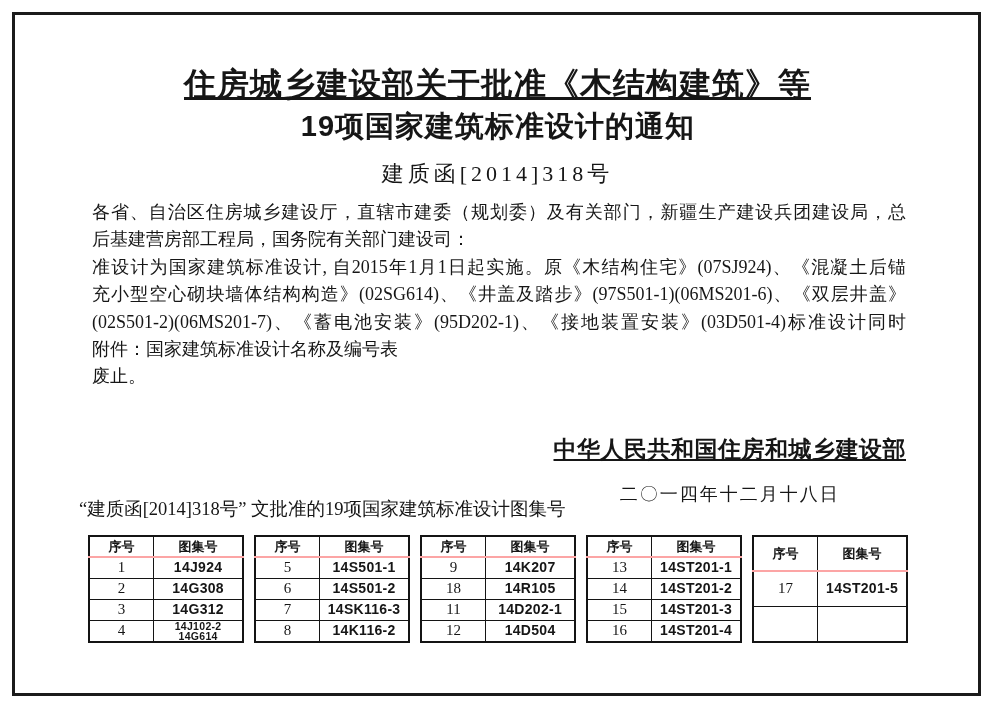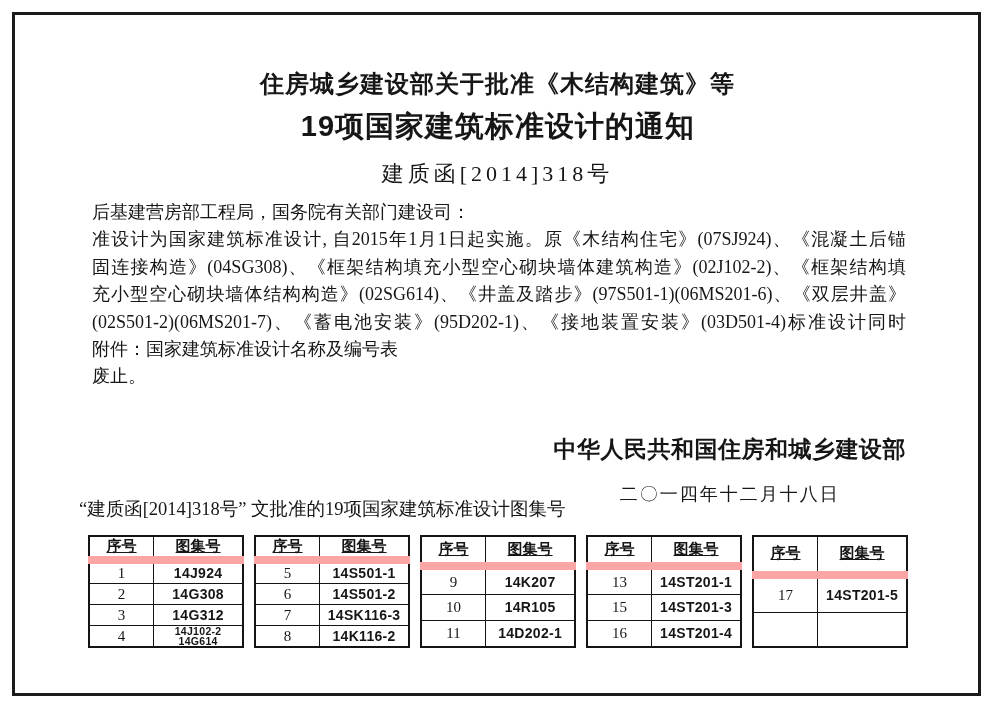--- a/index.html
+++ b/index.html
@@ -5,68 +5,68 @@
   * { margin:0; padding:0; box-sizing:border-box; }
   html,body { width:995px; height:709px; background:#ffffff; }
   body { position:relative; overflow:hidden; color:#161616;
          font-family:"Liberation Serif","DejaVu Serif",serif; }
 
   .frame { position:absolute; left:12px; top:12px; width:969px; height:684px;
            border:3px solid #1b1b1b; background:#ffffff; }
 
   .title1 { position:absolute; top:64px; left:0; right:0; text-align:center;
             font-family:"Liberation Sans","DejaVu Sans",sans-serif;
-            font-weight:bold; font-size:24px; line-height:40px; letter-spacing:1px; }
+            font-weight:bold; font-size:32px; line-height:40px; letter-spacing:1px;text-decoration:underline; }
   .title2 { position:absolute; top:106px; left:1px; right:0; text-align:center;
             font-family:"Liberation Sans","DejaVu Sans",sans-serif;
             font-weight:bold; font-size:29px; line-height:40px; letter-spacing:1px; }
   .docnum { position:absolute; top:157px; left:0; right:0; text-align:center;
             font-size:22px; line-height:34px; letter-spacing:4px; }
 
   .body-text { position:absolute; left:92px; top:199px; width:814px;
                font-size:18px; line-height:27.4px; }
   .bline { white-space:nowrap; }
   .bline.just { white-space:normal; text-align:justify; text-align-last:justify; }
   .bline.ind  { padding-left:36px; }
 
   .signblock { position:absolute; top:436px; right:89px; text-align:center; }
   .signer { font-family:"Liberation Sans","DejaVu Sans",sans-serif;
-            font-weight:bold; font-size:23px; line-height:26px; letter-spacing:0.5px; }
+            font-weight:bold; font-size:23px; line-height:26px; letter-spacing:0.5px;text-decoration:underline; }
   .signdate { font-size:18px; line-height:22px; margin-top:21px; letter-spacing:2px; }
 
   .caption { position:absolute; left:79px; top:496px; font-size:18.5px; line-height:26px; }
 
   .tables { position:absolute; left:88px; top:535px; width:820px;
             display:flex; gap:10px; }
   table.grp { border-collapse:collapse; flex:1; table-layout:fixed;
               border:2px solid #141414; background:#fff; }
   .grp th, .grp td { border:1px solid #141414; text-align:center;
                      padding:0; height:21px; overflow:hidden; }
   .grp th { font-family:"Liberation Sans","DejaVu Sans",sans-serif;
-            font-weight:bold; font-size:15px; border-bottom:8px solid #fca5a5;text-decoration:underline; }
+            font-weight:bold; font-size:13px; border-bottom:2px solid #fca5a5; }
   .grp th.h-no, .grp td.no { width:42%; }
   .grp td.no { font-size:15px; font-family:"Liberation Serif","DejaVu Serif",serif; }
   .grp td.code { font-family:"Liberation Sans","DejaVu Sans",sans-serif;
                  font-weight:bold; font-size:14px; letter-spacing:0.3px;text-align:center; }
   .grp td.code div { line-height:19px; }
   .grp td.code.two div { font-size:10.5px; line-height:10px; }
 </style>
 </head>
 <body>
 
 <div class="frame"></div>
 
 <div class="title1">住房城乡建设部关于批准《木结构建筑》等</div>
 <div class="title2">19项国家建筑标准设计的通知</div>
 <div class="docnum">建质函[2014]318号</div>
 
 <div class="body-text">
+    <div class="bline just">各省、自治区住房城乡建设厅，直辖市建委（规划委）及有关部门，新疆生产建设兵团建设局，总</div>
     <div class="bline">后基建营房部工程局，国务院有关部门建设司：</div>
     <div class="bline just">准设计为国家建筑标准设计, 自2015年1月1日起实施。原《木结构住宅》(07SJ924)、《混凝土后锚</div>
-    <div class="bline just">固连接构造》(04SG308)、《框架结构填充小型空心砌块墙体建筑构造》(02J102-2)、《框架结构填</div>
     <div class="bline just">充小型空心砌块墙体结构构造》(02SG614)、《井盖及踏步》(97S501-1)(06MS201-6)、《双层井盖》</div>
     <div class="bline just">(02S501-2)(06MS201-7)、《蓄电池安装》(95D202-1)、《接地装置安装》(03D501-4)标准设计同时</div>
     <div class="bline">附件：国家建筑标准设计名称及编号表</div>
     <div class="bline">废止。</div>
   </div>
 
 <div class="signblock">
   <div class="signer">中华人民共和国住房和城乡建设部</div>
   <div class="signdate">二〇一四年十二月十八日</div>
 </div>
@@ -145,43 +145,55 @@
           <th class="h-no">序号</th>
           <th class="h-code">图集号</th>
         </tr>
         <tr>
           <td class="no">9</td>
           <td class="code">
             <div>14K207</div>
           </td>
         </tr>
         <tr>
-          <td class="no">10</td>
+          <td class="no">18</td>
           <td class="code">
             <div>14R105</div>
           </td>
         </tr>
         <tr>
           <td class="no">11</td>
           <td class="code">
             <div>14D202-1</div>
           </td>
         </tr>
+        <tr>
+          <td class="no">12</td>
+          <td class="code">
+            <div>14D504</div>
+          </td>
+        </tr>
       </tbody>
     </table>
     <table class="grp">
       <tbody>
         <tr>
           <th class="h-no">序号</th>
           <th class="h-code">图集号</th>
         </tr>
         <tr>
           <td class="no">13</td>
           <td class="code">
             <div>14ST201-1</div>
+          </td>
+        </tr>
+        <tr>
+          <td class="no">14</td>
+          <td class="code">
+            <div>14ST201-2</div>
           </td>
         </tr>
         <tr>
           <td class="no">15</td>
           <td class="code">
             <div>14ST201-3</div>
           </td>
         </tr>
         <tr>
           <td class="no">16</td>

